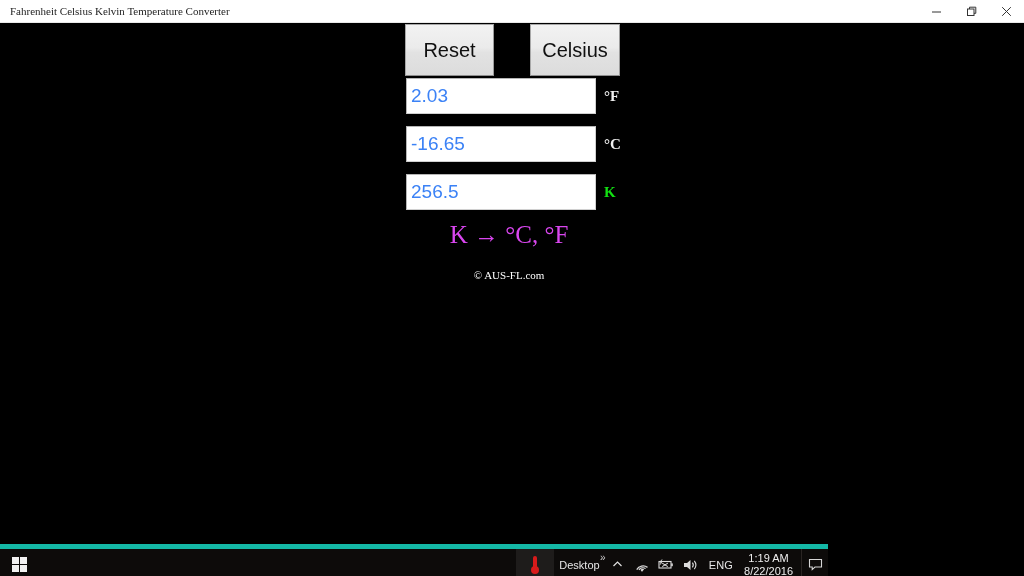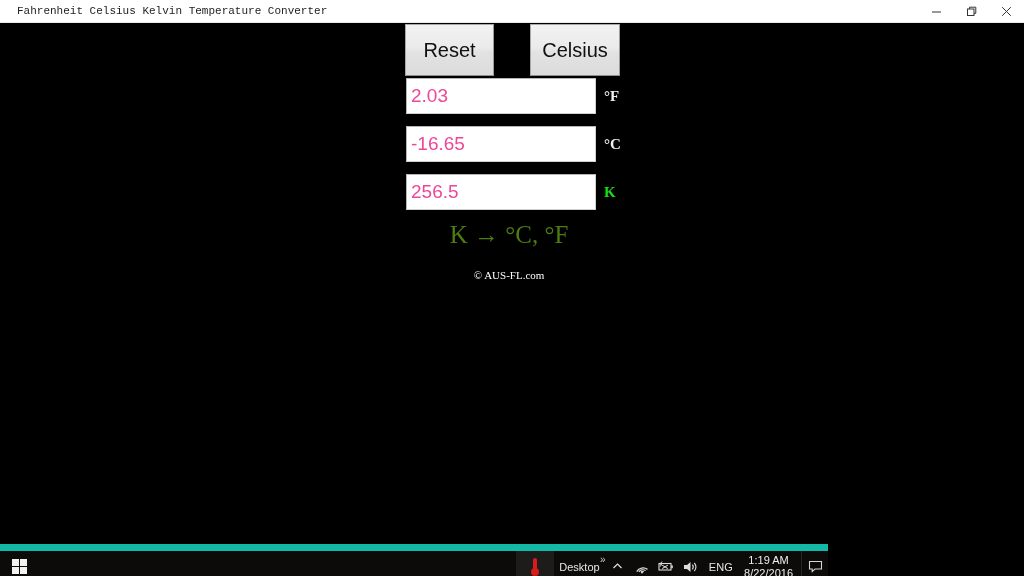--- a/index.html
+++ b/index.html
@@ -25,27 +25,27 @@
   .titlebar {
     position: absolute;
     left: 0; top: 0;
     width: 1024px; height: 23px;
     background: #ffffff;
     border-bottom: 1px solid #e8e8e8;
     box-sizing: border-box;
   }
   .titlebar-text {
     position: absolute;
-    left: 17px; top: 0;
+    left: 10px; top: 0;
     height: 21px;
     line-height: 23px;
     font-size: 11px;
     color: #1d1d1d;
     white-space: nowrap;
-    font-family: Liberation Mono, monospace;
+    font-family: Liberation Serif, serif;
   }
   .win-controls {
     position: absolute;
     right: 0; top: 0;
     height: 23px;
     display: flex;
   }
   .win-btn {
     width: 35px;
     height: 23px;
@@ -104,21 +104,21 @@
   .txt-input {
     position: absolute;
     left: 0; top: 0;
     width: 190px;
     height: 36px;
     box-sizing: border-box;
     background: #ffffff;
     border: 1px solid #d0d0d0;
     border-top-color: #b5b5b5;
     border-left-color: #b5b5b5;
-    color: #ec4899;
+    color: #3b82f6;
     font-size: 19px;
     font-family: "Liberation Sans", sans-serif;
     padding: 0 0 0 4px;
     outline: none;
   }
   .unit-label {
     position: absolute;
     left: 198px;
     top: 0;
     height: 36px;
@@ -130,21 +130,21 @@
   }
   .unit-white { color: #f0f0f0; }
   .unit-green { color: #12e012; }
 
   .formula {
     position: absolute;
     left: 406px;
     top: 198px;
     width: 206px;
     text-align: center;
-    color: #4d7c0f;
+    color: #d946ef;
     font-family: "Liberation Serif", serif;
     font-size: 25px;
     white-space: nowrap;
   }
 
   .copyright {
     position: absolute;
     left: 406px;
     top: 246px;
     width: 206px;
@@ -156,21 +156,21 @@
   }
 
   
   .taskbar {
     position: absolute;
     left: 0;
     bottom: 0;
     width: 828px;
     height: 32px;
     background: #0d0b0a;
-    border-top: 7px solid #14b8a6;
+    border-top: 5px solid #14b8a6;
     box-sizing: border-box;
   }
   .start-btn {
     position: absolute;
     left: 0; top: 0;
     width: 38px; height: 31px;
     display: flex;
     align-items: center;
     justify-content: center;
   }

